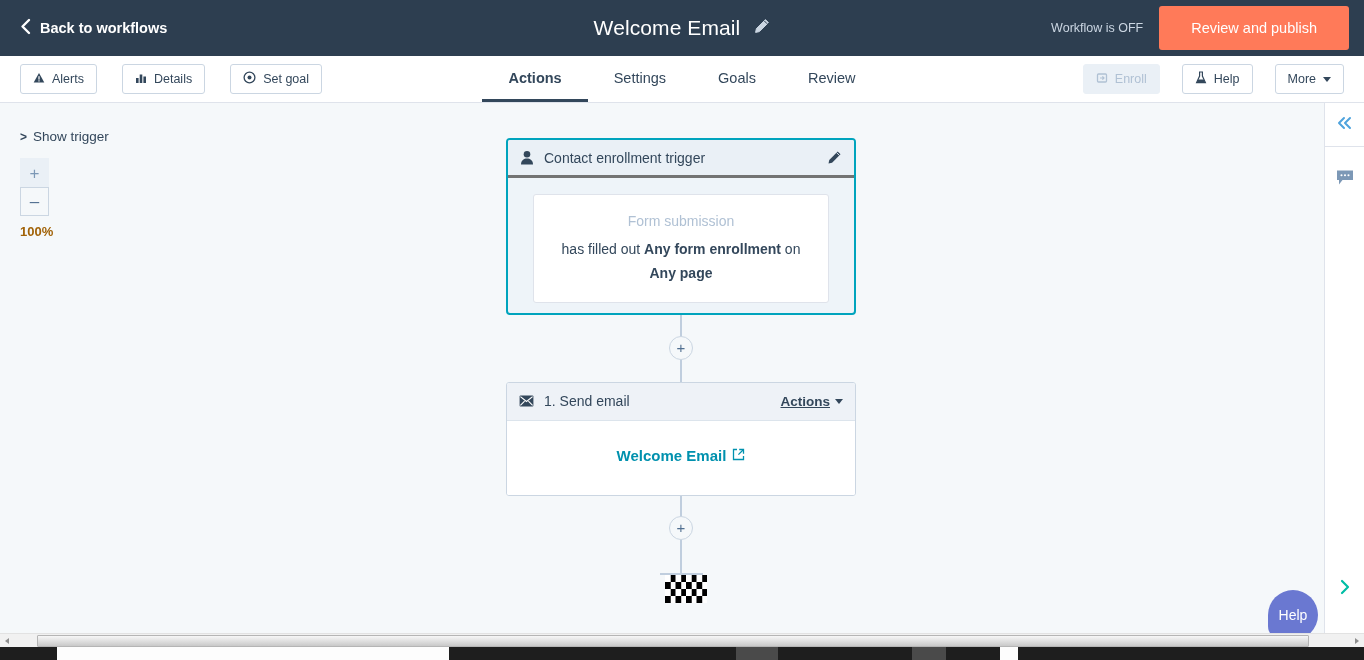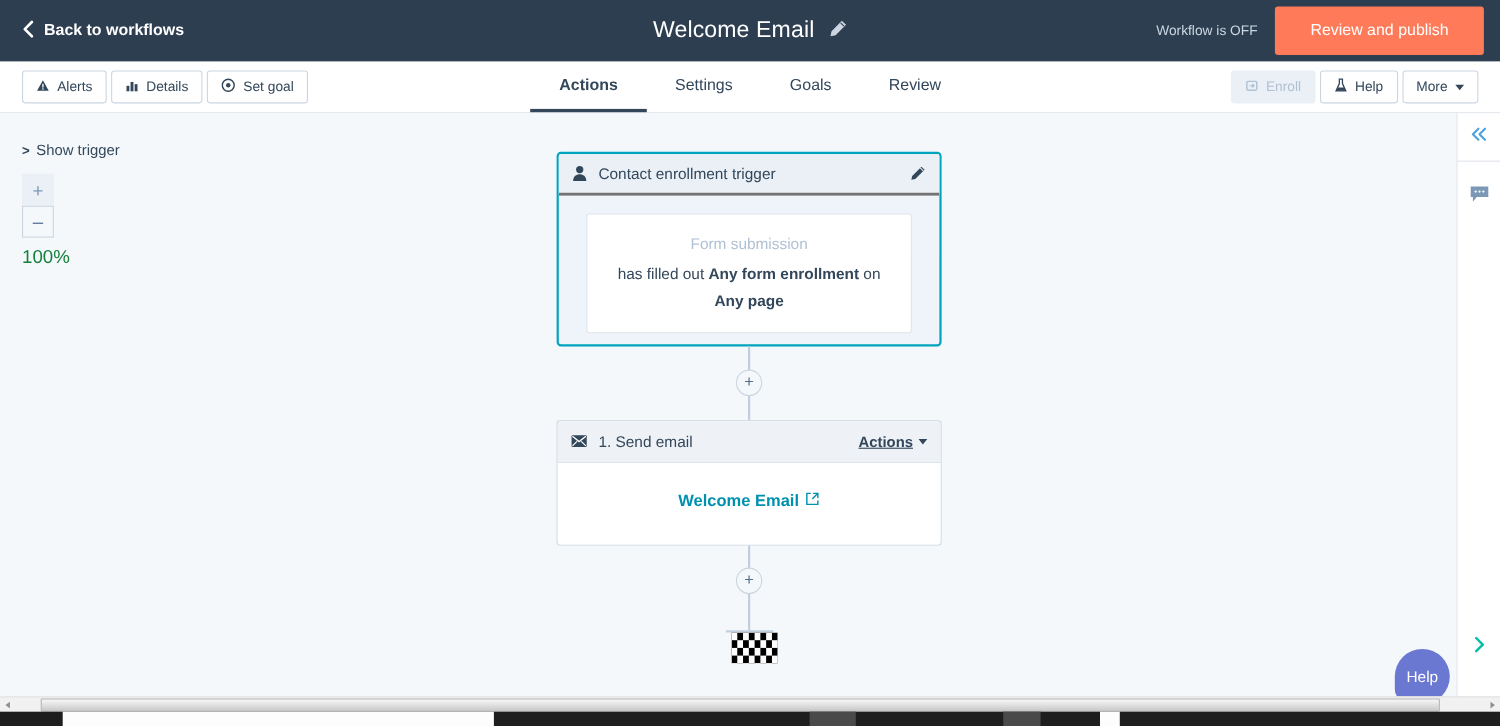--- a/index.html
+++ b/index.html
@@ -39,22 +39,22 @@
     height:44px; padding:0 32px; font-size:14.5px; font-weight:500;
     border-radius:3px; cursor:pointer; margin-right:15px;
     font-family:"Liberation Sans", sans-serif;
   }
 
   
   .toolbar{
     position:absolute; left:0; top:56px; width:1364px; height:47px;
     background:#ffffff; border-bottom:1px solid #dfe3eb;
   }
-  .tb-left{ position:absolute; left:20px; top:8px; display:flex; gap:4px; }
-  .tb-right{ position:absolute; right:20px; top:8px; display:flex; gap:4px; }
+  .tb-left{ position:absolute; left:20px; top:8px; display:flex; gap:25px; }
+  .tb-right{ position:absolute; right:20px; top:8px; display:flex; gap:22px; }
   .tbtn{
     display:flex; align-items:center; gap:7px;
     height:30px; padding:0 12px;
     border:1px solid #cbd6e2; border-radius:3px;
     background:#fff; color:#33475b; font-size:12.5px;
     cursor:pointer; white-space:nowrap;
     font-family:"Liberation Sans", sans-serif;
   }
   .tbtn.disabled{
     background:#eaf0f6; border-color:#eaf0f6; color:#b0c1d4; cursor:default;
@@ -83,21 +83,21 @@
     color:#33475b; font-size:13.5px; cursor:pointer;
   }
   .chev-r{ color:#33475b; font-weight:700; font-size:12px; line-height:1; }
   .zoomctl{ position:absolute; left:20px; top:55px; width:29px; }
   .zbtn{
     width:29px; height:29px; display:flex; align-items:center; justify-content:center;
     font-size:17px; color:#7c98b6; cursor:pointer; background:#eaf0f6; border:1px solid #eaf0f6;
     border-bottom:none; line-height:1;
   }
   .zbtn.zout{ background:#f5f8fa; border:1px solid #cbd6e2; color:#516f90; }
-  .zlevel{ margin-top:8px; font-size:17px; color:#15803d; }
+  .zlevel{ margin-top:8px; font-size:13px; color:#a16207;font-weight:bold; }
 
   
   .flow{ position:absolute; left:506px; top:35px; width:350px; }
   .node{
     width:350px; background:#fff; border-radius:3px;
     border:1px solid #cbd6e2;
   }
   .node.trigger{
     border:2px solid #00a4bd; border-radius:4px;
     background:#eef4f9; padding-bottom:10px;

